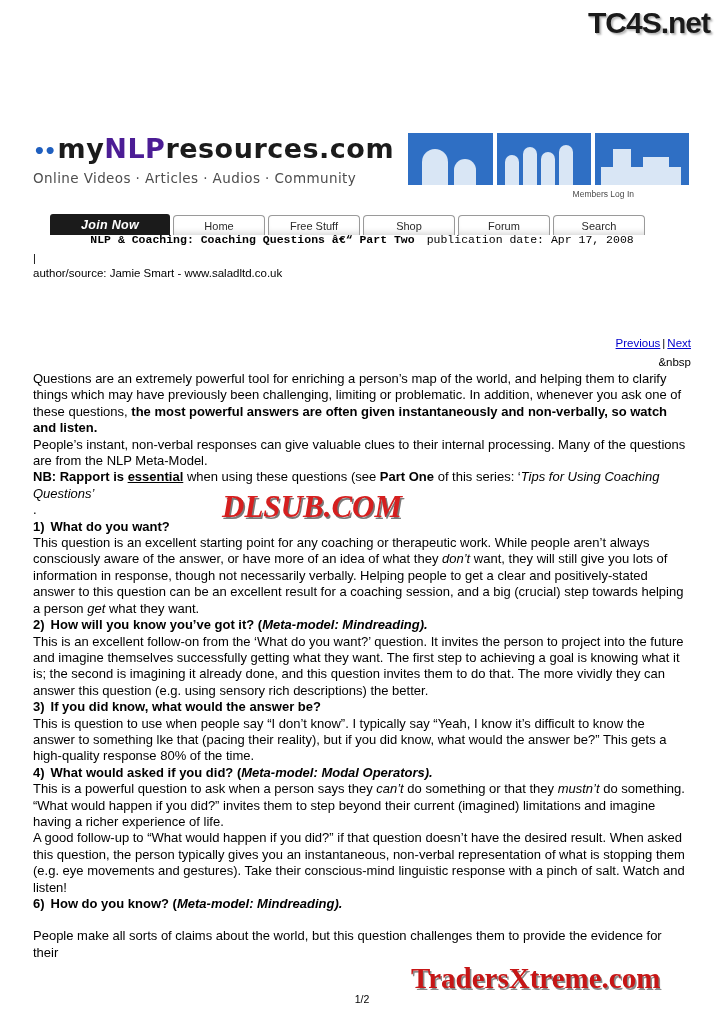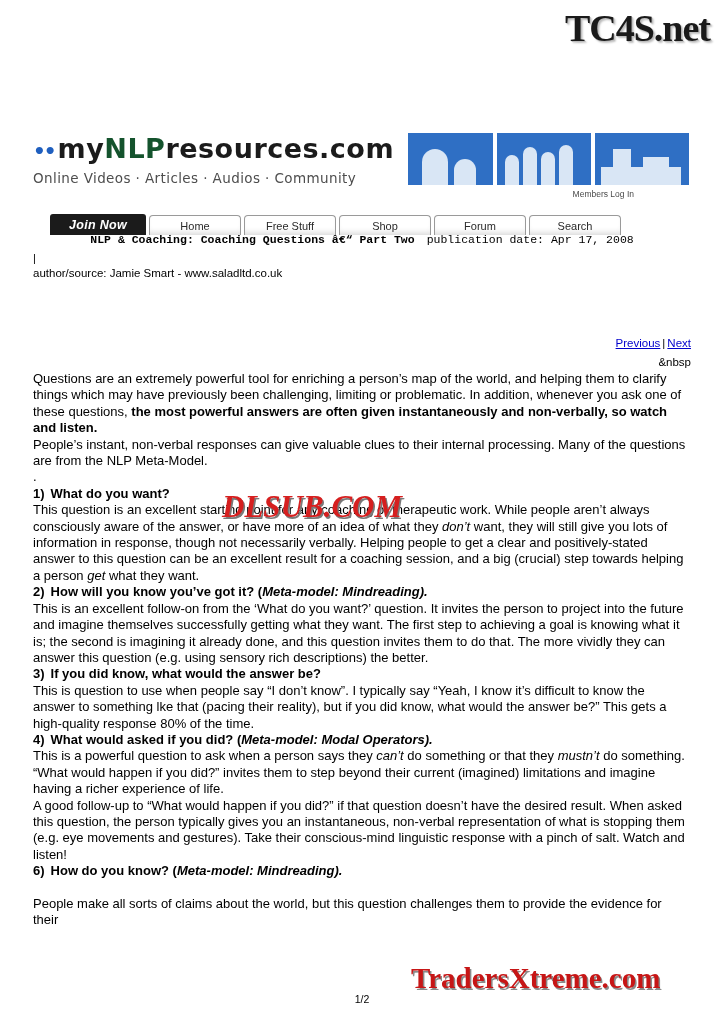--- a/index.html
+++ b/index.html
@@ -14,23 +14,23 @@
     font-family: "Liberation Sans", sans-serif;
     color: #000000;
     overflow: hidden;
   }
 
   
   .tc4s {
     position: absolute;
     top: 6px;
     right: 14px;
-    font-family: Liberation Serif, serif;
-    font-weight: bold;
-    font-size: 38px;
+    font-family: Liberation Sans, sans-serif;
+    font-weight: bold;
+    font-size: 30px;
     color: #1a1a1a;
     letter-spacing: -1px;
     text-shadow: 1px 1px 0 #bdbdbd, 2px 2px 2px rgba(0,0,0,0.25);
   }
 
   
   .banner {
     position: absolute;
     left: 33px;
     top: 133px;
@@ -52,21 +52,21 @@
     color: #1b1b1b;
     white-space: nowrap;
   }
   .logo-line1 .dots {
     color: #1f5fbf;
     font-size: 20px;
     letter-spacing: -2px;
     margin-right: 3px;
   }
   .logo-line1 .blue {
-    color: #14532d;
+    color: #4c1d95;
   }
   .logo-line2 {
     margin-top: 6px;
     font-family: "DejaVu Sans", sans-serif;
     font-size: 13.5px;
     color: #4d4d4d;
     letter-spacing: 0.4px;
     white-space: nowrap;
   }
   .banner-images {
@@ -105,21 +105,21 @@
   
   .navrow {
     position: absolute;
     left: 50px;
     top: 214px;
     display: flex;
     align-items: flex-end;
     gap: 3px;
   }
   .joinnow {
-    width: 96px;
+    width: 120px;
     height: 21px;
     background: #1b1b1b;
     color: #ffffff;
     font-size: 12.5px;
     font-weight: bold;
     font-style: italic;
     display: flex;
     align-items: center;
     justify-content: center;
     border-radius: 3px 3px 0 0;
@@ -311,20 +311,21 @@
   <a href="#">Previous</a><span class="sep">|</span><a href="#">Next</a>
 </div>
 <div class="nbsp-line">&amp;nbsp</div>
 
 <div class="body-copy">
 
   <p class="para"><span>Questions are an extremely powerful tool for enriching a person’s map of the world, and helping them to clarify things which may have previously been challenging, limiting or problematic. In addition, whenever you ask one of these questions, </span><b>the most powerful answers are often given instantaneously and non-verbally, so watch and listen.</b></p>
 
   <p class="para">People’s instant, non-verbal responses can give valuable clues to their internal processing. Many of the questions are from the NLP Meta-Model.</p>
 
+  <p class="para"><b>NB: Rapport is </b><b><u>essential</u></b><span> when using these questions (see </span><b>Part One</b><span> of this series: ‘</span><i>Tips for Using Coaching Questions’</i></p>
   <p class="para">.</p>
 
   <p class="para qhead"><span class="num">1)</span><span>What do you want?</span></p>
   <p class="para"><span>This question is an excellent starting point for any coaching or therapeutic work. While people aren’t always consciously aware of the answer, or have more of an idea of what they </span><i>don’t</i><span> want, they will still give you lots of information in response, though not necessarily verbally. Helping people to get a clear and positively-stated answer to this question can be an excellent result for a coaching session, and a big (crucial) step towards helping a person </span><i>get</i><span> what they want.</span></p>
 
   <p class="para qhead"><span class="num">2)</span><span>How will you know you’ve got it? (</span><i>Meta-model: Mindreading).</i></p>
   <p class="para">This is an excellent follow-on from the ‘What do you want?’ question. It invites the person to project into the future and imagine themselves successfully getting what they want. The first step to achieving a goal is knowing what it is; the second is imagining it already done, and this question invites them to do that. The more vividly they can answer this question (e.g. using sensory rich descriptions) the better.</p>
 
   <p class="para qhead"><span class="num">3)</span><span>If you did know, what would the answer be?</span></p>
   <p class="para">This is question to use when people say “I don’t know”. I typically say “Yeah, I know it’s difficult to know the answer to something lke that (pacing their reality), but if you did know, what would the answer be?” This gets a high-quality response 80% of the time.</p>

